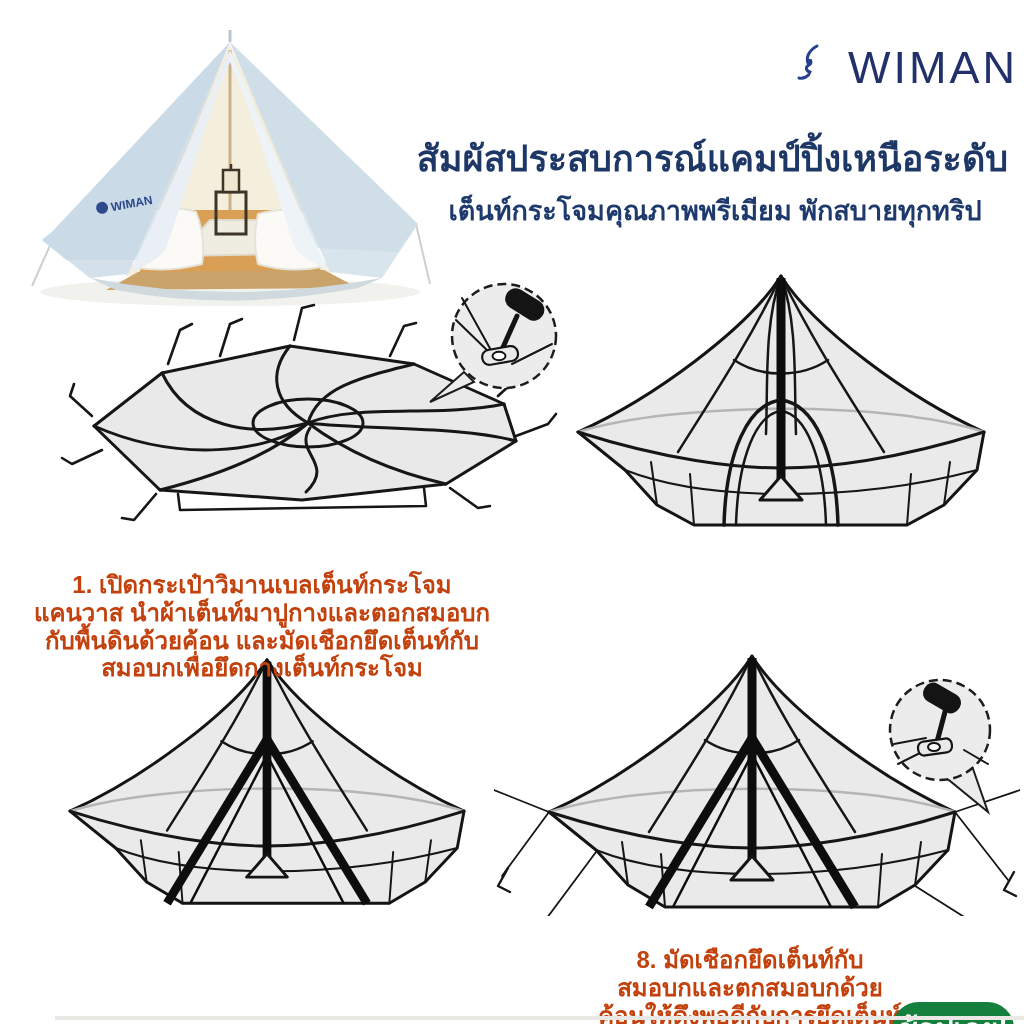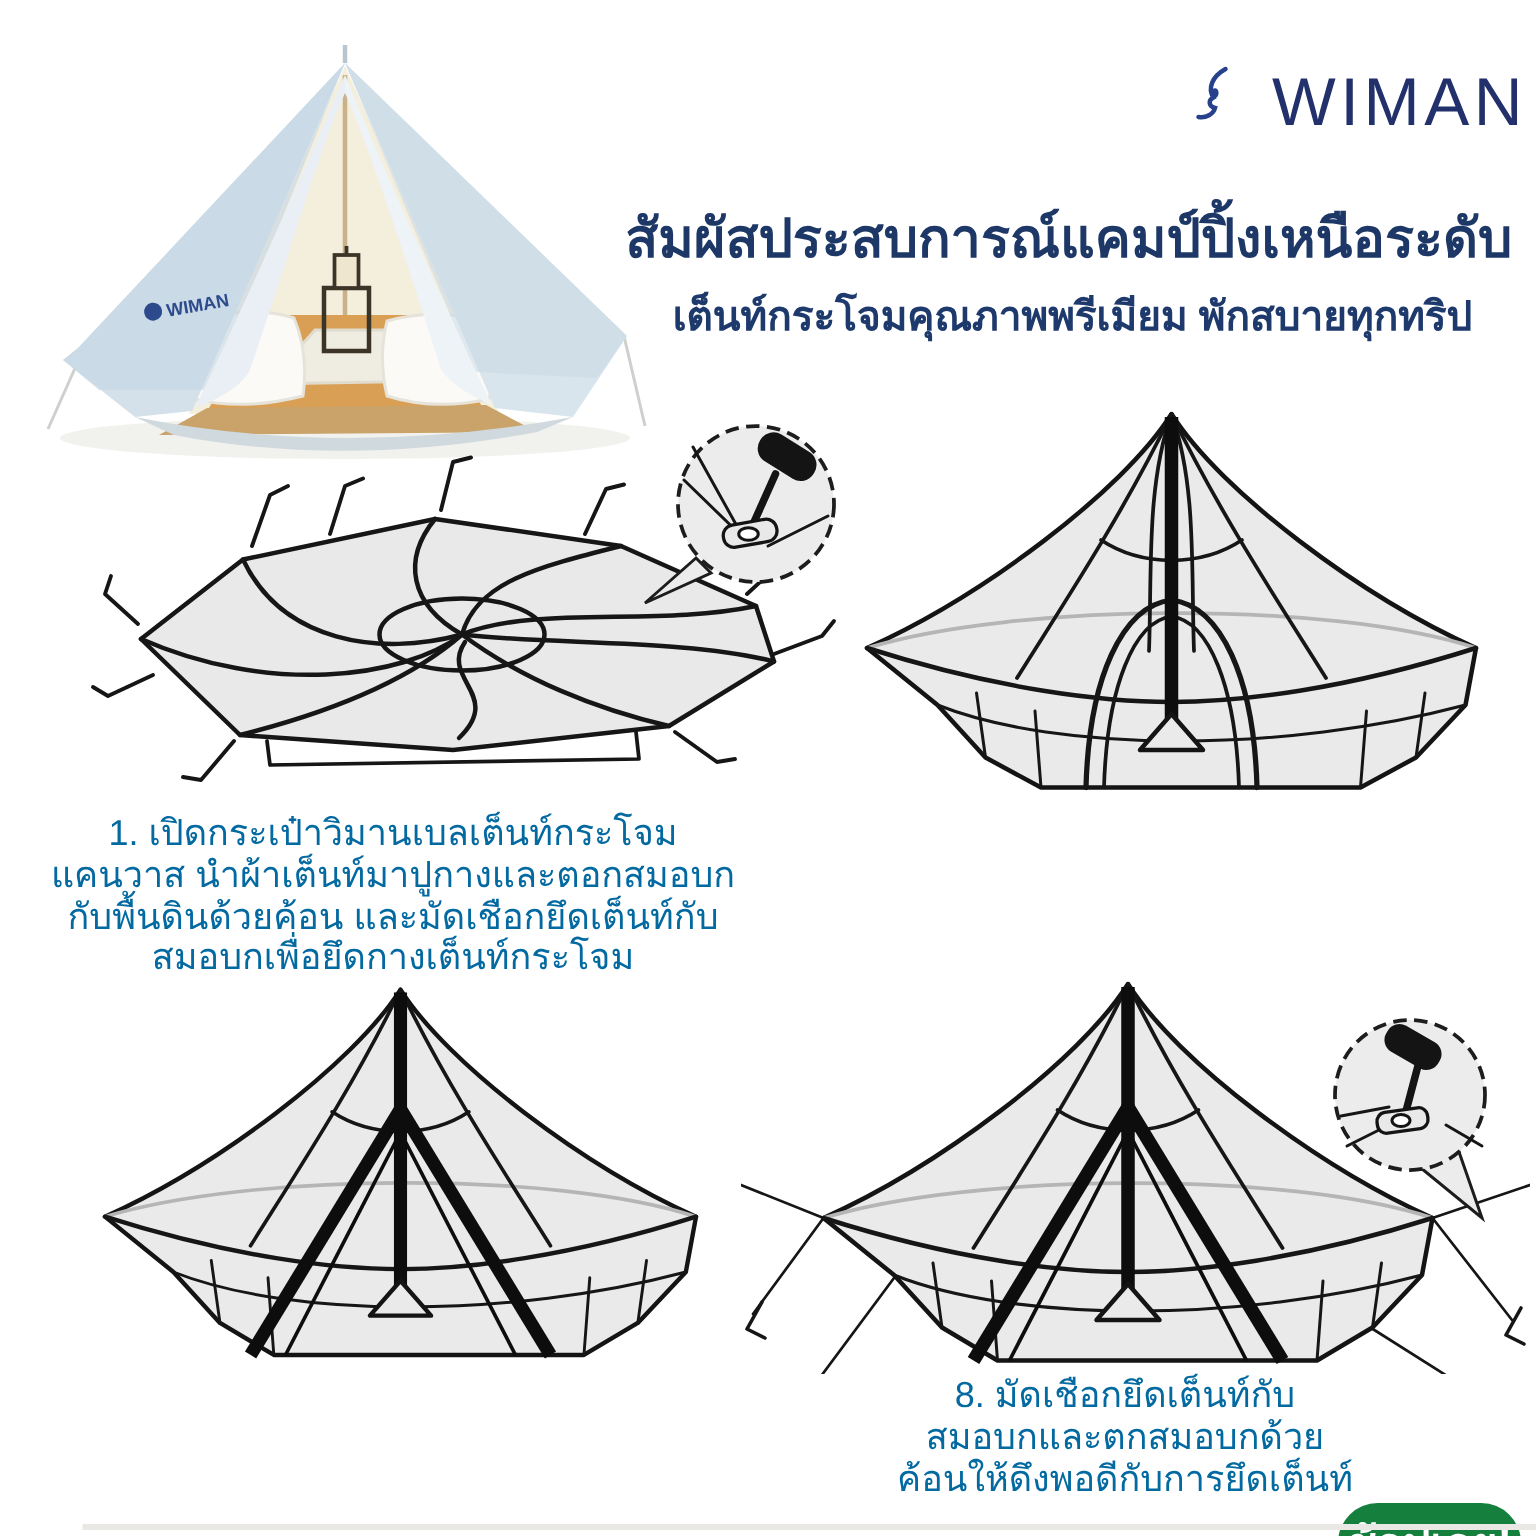--- a/index.html
+++ b/index.html
@@ -11,22 +11,22 @@
   .logo{left:770px;top:28px;display:flex;align-items:center;gap:6px;}
   .logo .wordmark{font-size:45px;letter-spacing:3px;color:#22316b;font-weight:400;line-height:1;}
 
   
   .title{left:405px;top:137px;width:615px;text-align:center;font-size:36px;font-weight:800;
          color:#1d3766;letter-spacing:0px;line-height:1.2;}
   .subtitle{left:420px;top:195px;width:590px;text-align:center;font-size:27px;font-weight:700;
             color:#1e3a6d;line-height:1.2;}
 
   
-  .caption{white-space:pre-line;text-align:center;font-weight:400;color:#0369a1;
-           font-size:24px;line-height:1.16;}
+  .caption{white-space:pre-line;text-align:center;font-weight:700;color:#c2410c;
+           font-size:24px;line-height:1.16;margin-top:29px;}
   .cap1{left:28px;top:542px;width:468px;}
   .cap2{left:518px;top:547px;width:492px;}
   .cap3{left:40px;top:921px;width:452px;}
   .cap4{left:538px;top:917px;width:424px;}
 
   
   .cta{left:892px;top:1002px;width:122px;height:53px;border-radius:28px;background:#15803d;
        color:#ffffff;font-size:29px;font-weight:700;border:none;display:flex;align-items:center;
        justify-content:center;cursor:pointer;font-family:inherit;text-decoration:underline;}
 

